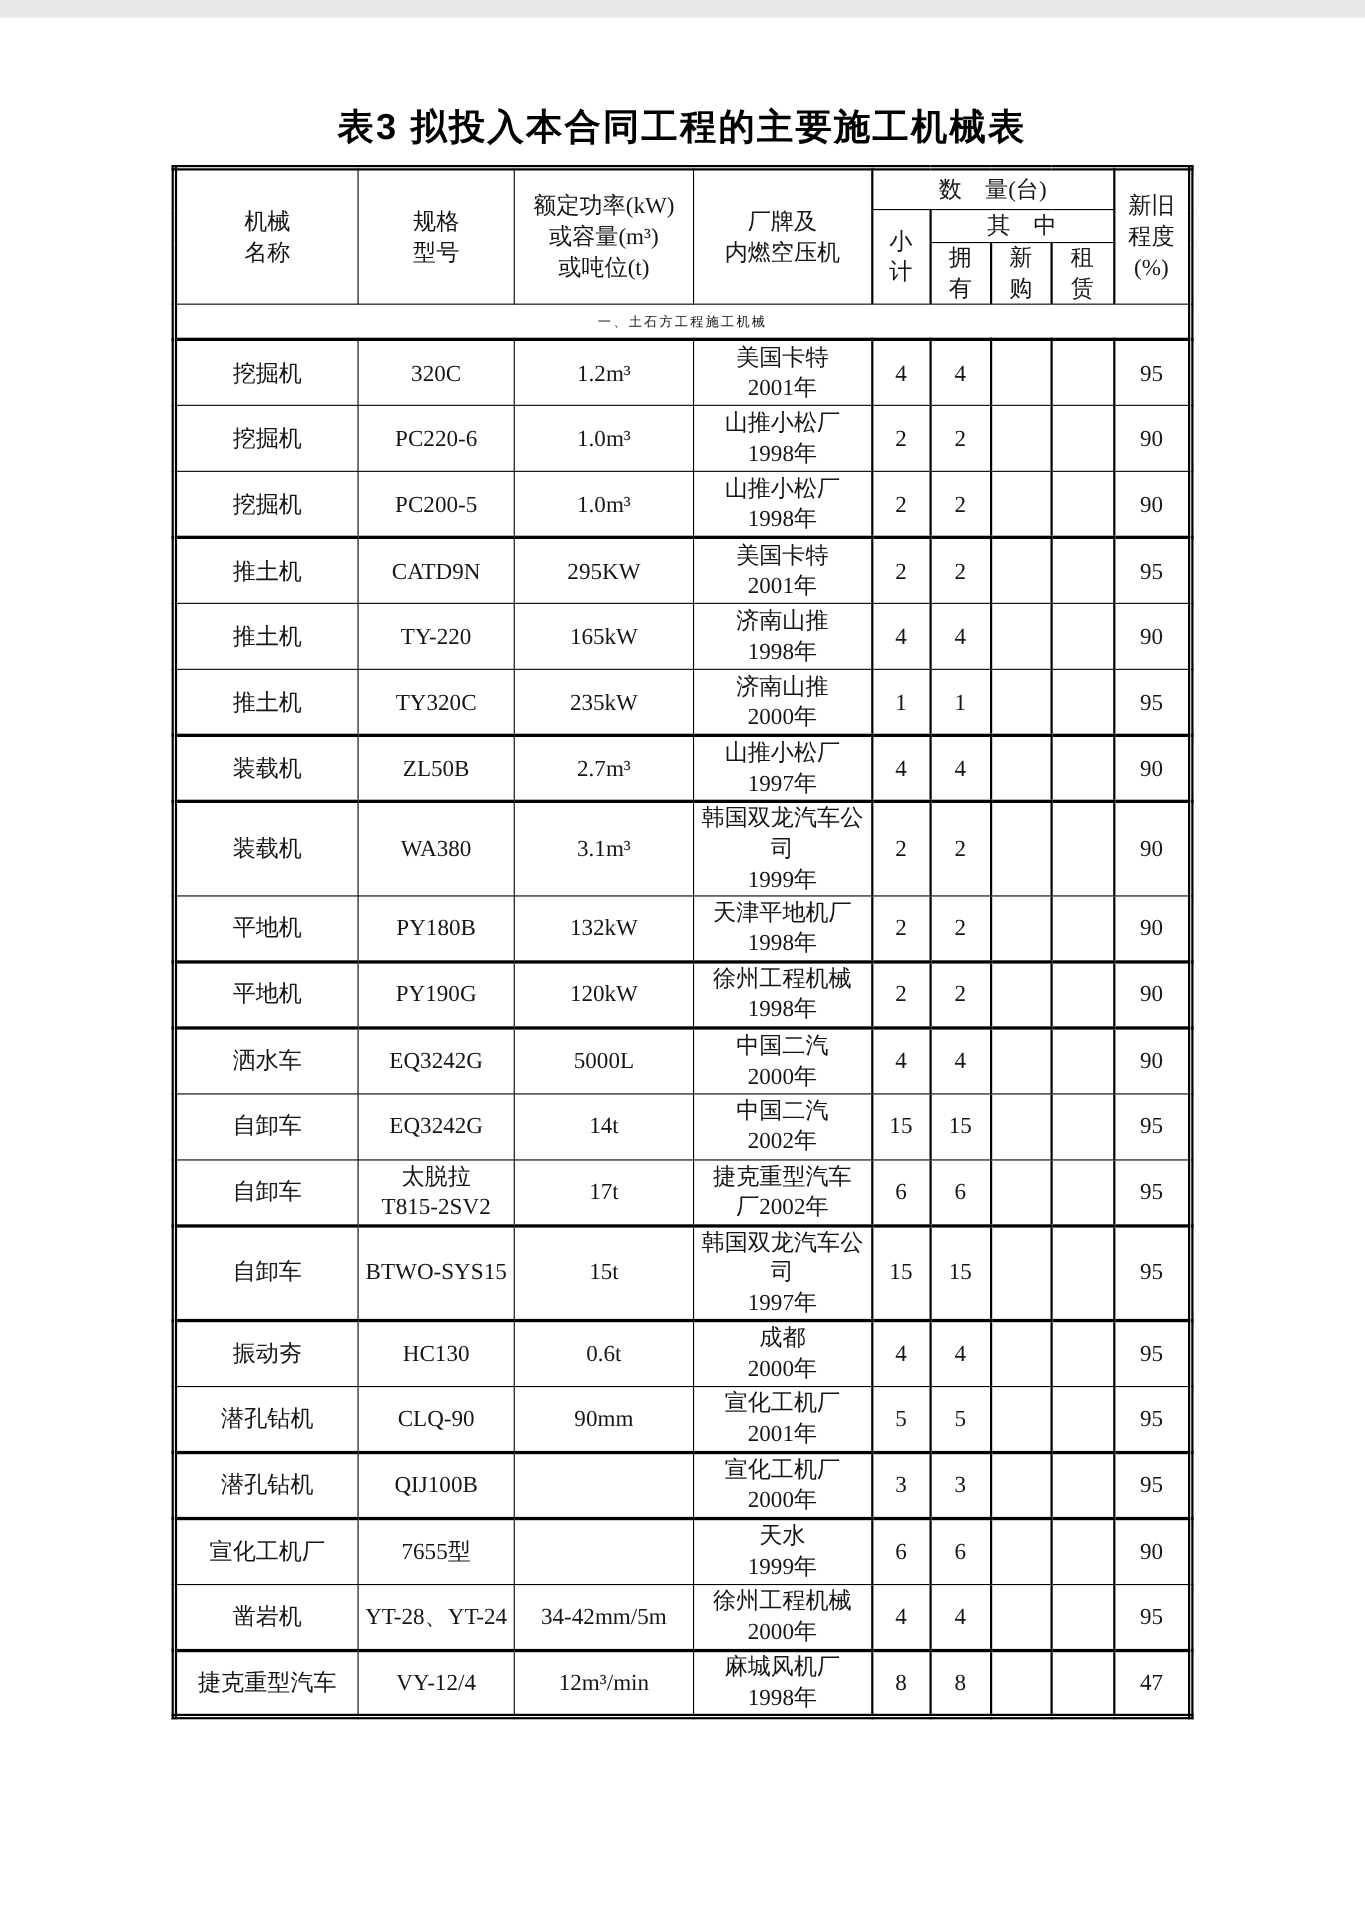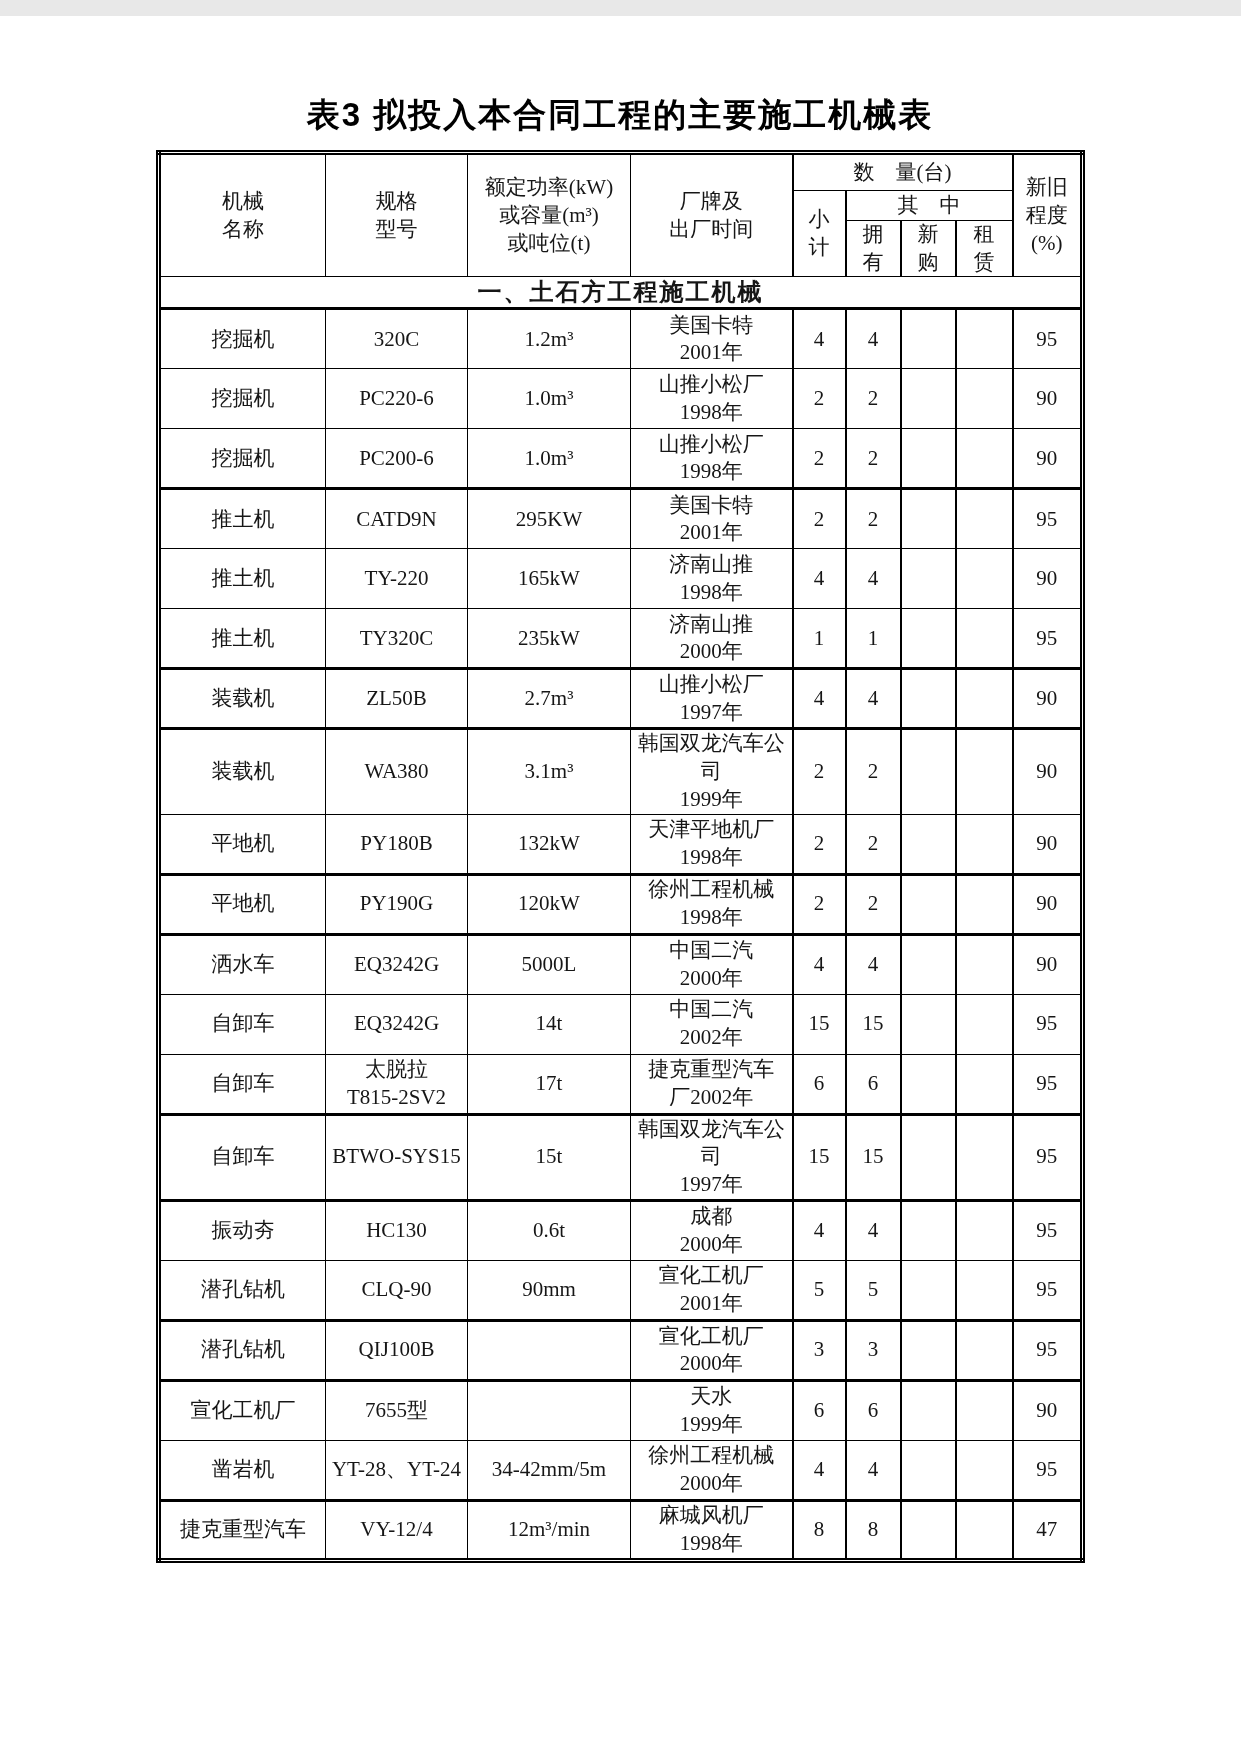--- a/index.html
+++ b/index.html
@@ -49,22 +49,22 @@
   .machinery .c4, .machinery .c5, .machinery .c6,
   .machinery .c7, .machinery .c8 { border-left-width: 2px; }
   
   .machinery tr.h1 { height: 38px; }
   .machinery tr.h2 { height: 30px; }
   .machinery tr.h3 { height: 54px; }
   
   .machinery tr.section-row td {
     height: 30px;
     font-family: "Liberation Sans", sans-serif;
-    font-weight: bold;
-    font-size: 24px;
+    font-weight: normal;
+    font-size: 12px;
     letter-spacing: 2px;
     border-bottom-width: 3px;
     line-height: 30px;
     white-space: nowrap;
   }
   
   .machinery tbody tr.data-row { height: 60px; }
   .machinery tbody tr.group-end td { border-bottom-width: 3px; }
 </style>
 </head>
@@ -89,21 +89,21 @@
     <thead>
       <tr class="h1">
         <th class="c0" rowspan="3">机械
 名称</th>
         <th class="c1" rowspan="3">规格
 型号</th>
         <th class="c2" rowspan="3">额定功率(kW)
 或容量(m³)
 或吨位(t)</th>
         <th class="c3" rowspan="3">厂牌及
-出厂时间</th>
+内燃空压机</th>
         <th class="c4" colspan="4">数　量(台)</th>
         <th class="c8" rowspan="3">新旧
 程度
 (%)</th>
       </tr>
       <tr class="h2">
         <th class="c4" rowspan="2">小
 计</th>
         <th class="c5" colspan="3">其　中</th>
       </tr>
@@ -139,21 +139,21 @@
           <td class="c3">山推小松厂
 1998年</td>
           <td class="c4">2</td>
           <td class="c5">2</td>
           <td class="c6"></td>
           <td class="c7"></td>
           <td class="c8">90</td>
         </tr>
         <tr class="data-row group-end">
           <td class="c0">挖掘机</td>
-          <td class="c1">PC200-6</td>
+          <td class="c1">PC200-5</td>
           <td class="c2">1.0m³</td>
           <td class="c3">山推小松厂
 1998年</td>
           <td class="c4">2</td>
           <td class="c5">2</td>
           <td class="c6"></td>
           <td class="c7"></td>
           <td class="c8">90</td>
         </tr>
         <tr class="data-row">

